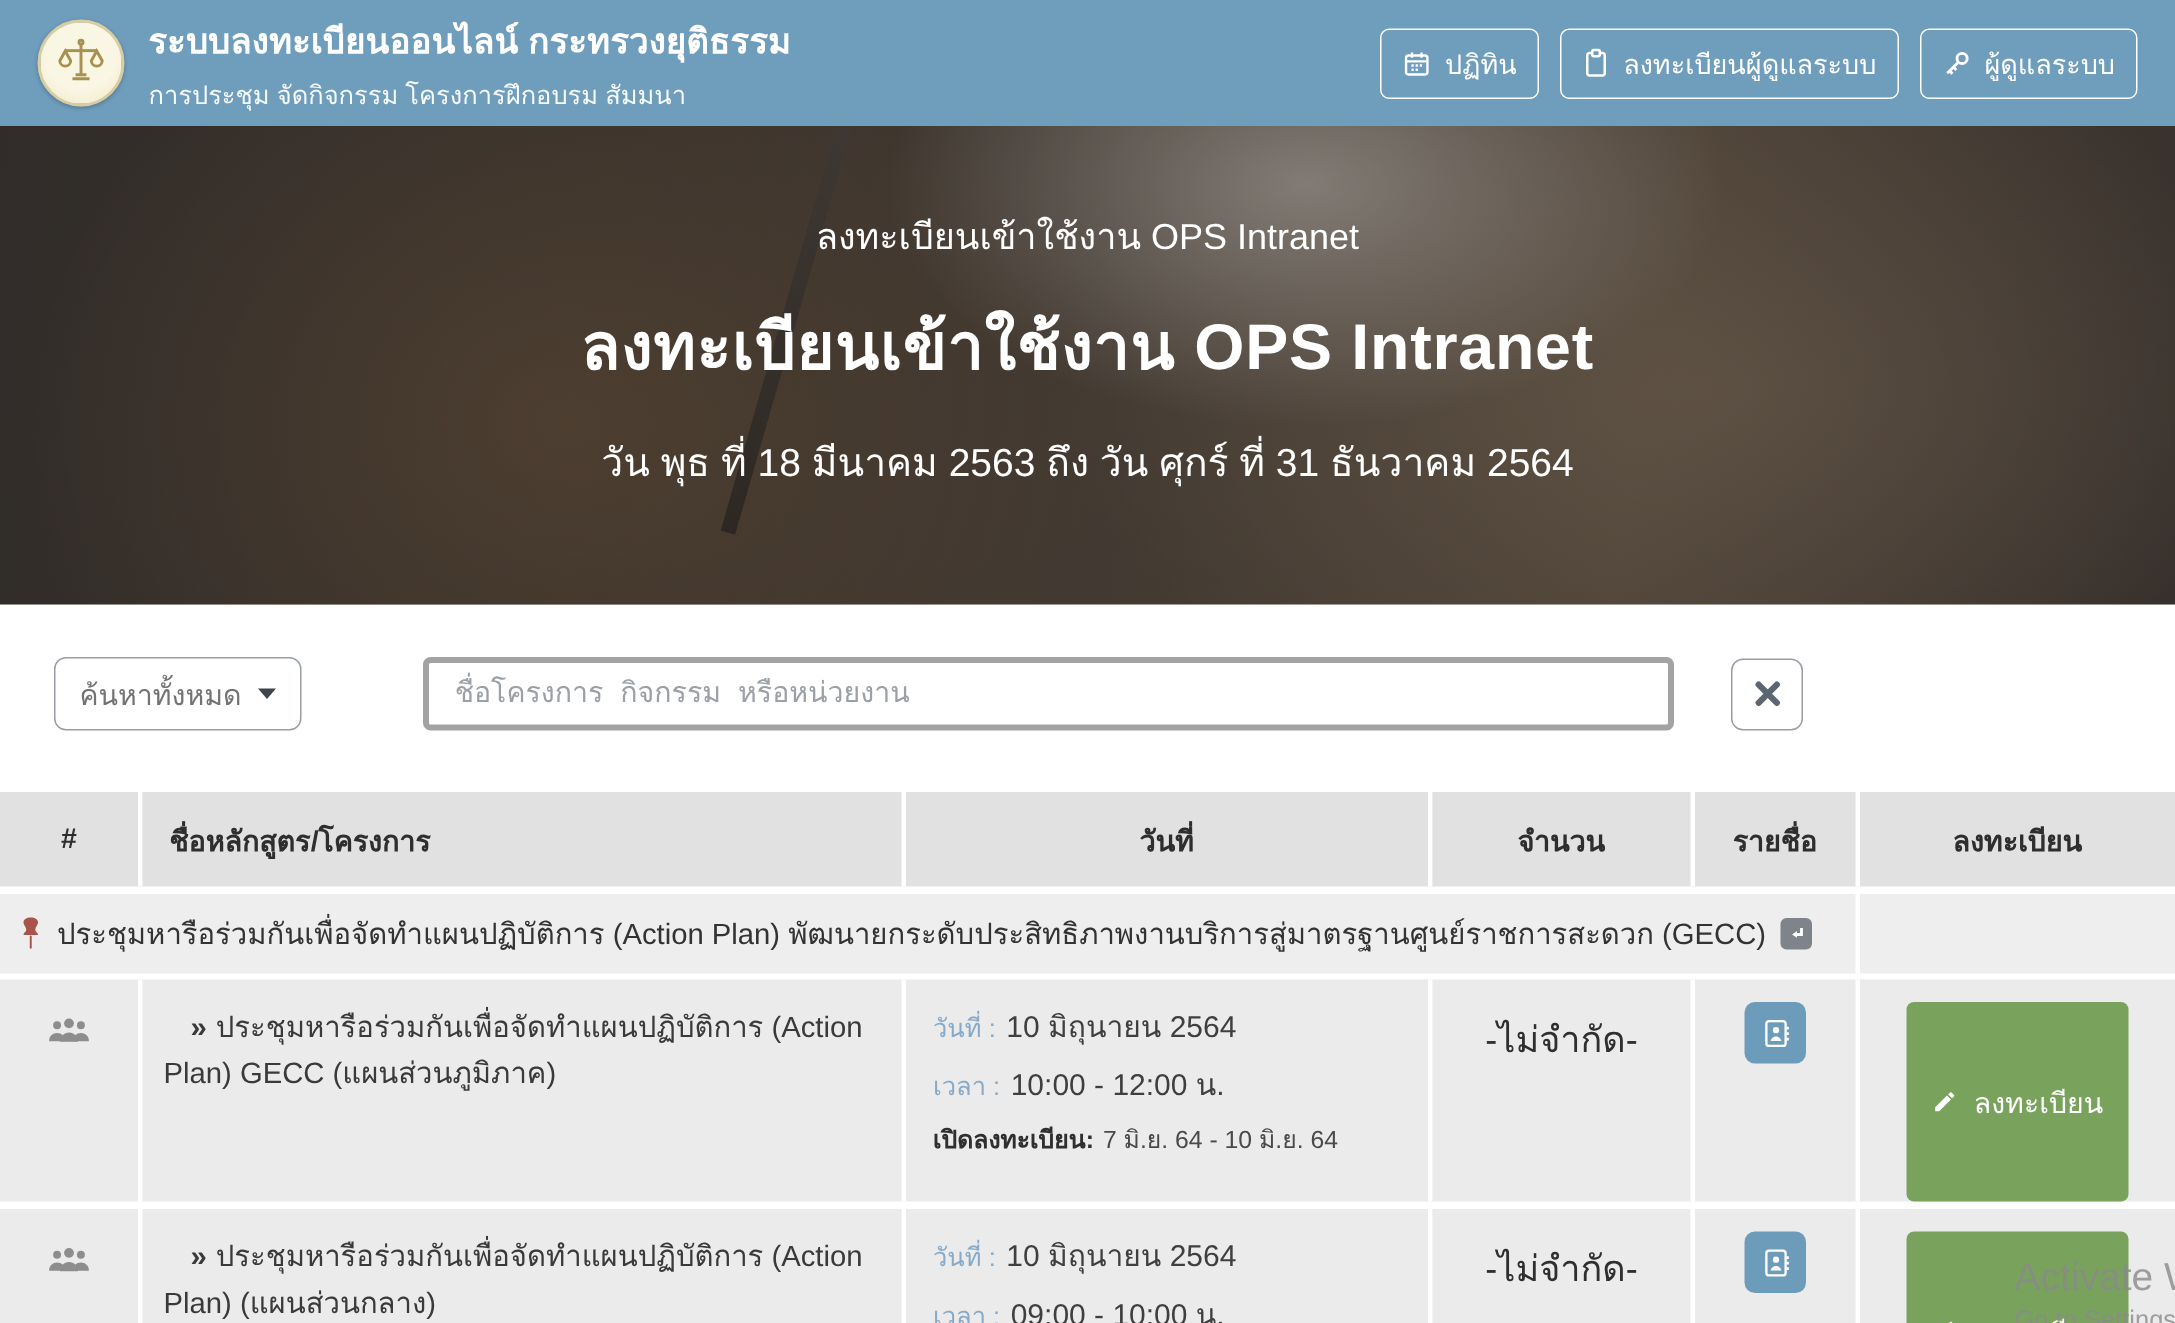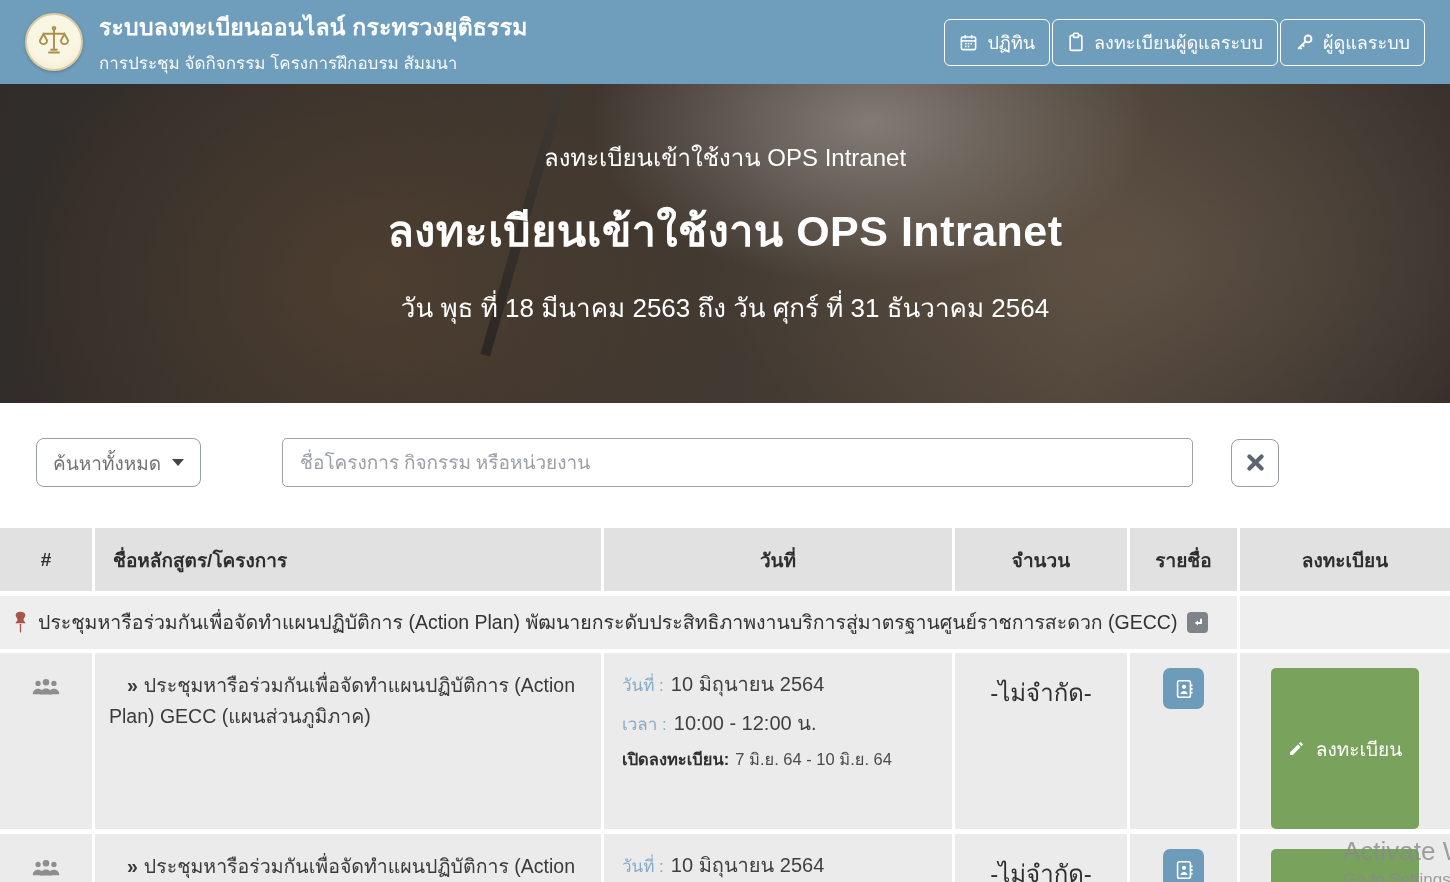--- a/index.html
+++ b/index.html
@@ -8,21 +8,21 @@
 
   
   .topbar { height:84px; background:#6f9dbc; display:flex; align-items:center; padding:0 25px; }
   .logo { width:58px; height:58px; border-radius:50%; flex:0 0 auto;
     background:radial-gradient(circle at 50% 40%, #faf6e4 55%, #efe7c6 100%);
     border:2px solid #d8cda2; display:flex; align-items:center; justify-content:center;
     box-shadow:0 1px 3px rgba(0,0,0,.25); }
   .titles { margin-left:16px; color:#fff; }
   .titles .t1 { font-size:23px; font-weight:bold; letter-spacing:.2px; }
   .titles .t2 { font-size:17px; margin-top:4px; opacity:.95; }
-  .topnav { margin-left:auto; display:flex; gap:2px; }
+  .topnav { margin-left:auto; display:flex; gap:14px; }
   .nav-btn { display:flex; align-items:center; gap:9px; border:1px solid #fff; border-radius:6px;
     background:transparent; color:#fff; font-size:18px; padding:8px 14px; cursor:pointer;
     font-family:inherit; }
 
   
   .hero { height:319px; position:relative; overflow:hidden; text-align:center; color:#fff;
     background:
       radial-gradient(ellipse 430px 250px at 60% 12%, rgba(225,219,210,.75) 0%, rgba(225,219,210,0) 65%),
       radial-gradient(ellipse 620px 330px at 78% 55%, rgba(160,140,115,.55) 0%, rgba(160,140,115,0) 70%),
       radial-gradient(ellipse 520px 420px at 26% 62%, rgba(120,95,68,.75) 0%, rgba(120,95,68,0) 72%),
@@ -36,22 +36,22 @@
   .hero-big { font-size:43px; font-weight:600; margin-top:20px; letter-spacing:.5px; }
   .hero-date { font-size:26px; font-weight:500; margin-top:22px; }
 
   
   .searchbar { display:flex; align-items:center; margin:35px 0 0 36px; height:49px; }
   .filter-btn { height:49px; min-width:158px; border:1px solid #989ea4; border-radius:8px; background:#fff;
     color:#737373; font-size:19px; display:flex; align-items:center; justify-content:center; gap:11px;
     padding:0 16px; cursor:pointer; font-family:inherit; }
   .caret { width:0; height:0; border-left:6px solid transparent; border-right:6px solid transparent;
     border-top:7px solid #3f454b; }
-  .search-input { margin-left:81px; width:911px; height:49px; border:1px solid #a3a3a3; border-radius:5px;
-    font-size:19px; padding:0 17px; color:#333; outline:none; font-family:Liberation Serif, serif; }
+  .search-input { margin-left:81px; width:834px; height:49px; border:4px solid #a3a3a3; border-radius:5px;
+    font-size:19px; padding:0 17px; color:#333; outline:none; font-family:Liberation Mono, monospace; }
   .search-input::placeholder { color:#9aa0a6; }
   .clear-btn { margin-left:38px; width:48px; height:48px; border:1px solid #989ea4; border-radius:8px;
     background:#fff; display:flex; align-items:center; justify-content:center; cursor:pointer; }
 
   
   .tbl { margin-top:41px; width:1450px; }
   .grid { display:grid; grid-template-columns:95px 509px 351px 175px 110px 210px; }
   .cell { border-right:3px solid #fff; }
   .cell:last-child { border-right:none; }
   .thead { height:63px; margin-bottom:5px; }
@@ -61,21 +61,21 @@
 
   .pinrow { height:53px; margin-bottom:4px; display:grid; grid-template-columns:1240px 210px; }
   .pinrow .main { background:#efeeee; border-right:3px solid #fff; display:flex; align-items:center;
     gap:10px; padding-left:13px; font-size:19.5px; color:#333; }
   .pinrow .tail { background:#efeeee; }
   .enter-badge { width:21px; height:21px; background:#7e848a; border-radius:4px; display:inline-flex;
     align-items:center; justify-content:center; flex:0 0 auto; cursor:pointer; }
 
   .trow { margin-bottom:5px; }
   .trow .cell { background:#ebebeb; }
-  .row1 { height:176px; }
+  .row1 { height:148px; }
   .row2 { height:148px; }
   .c-icon { display:flex; justify-content:center; padding-top:24px; }
   .c-title { padding:17px 22px 0 14px; font-size:19.5px; color:#3a3a3a; line-height:1.58; }
   .c-title .marker { font-weight:bold; margin:0 6px 0 18px; }
   .c-date { padding:15px 0 0 18px; }
   .d-line { display:flex; align-items:baseline; margin-bottom:7px; }
   .d-label { font-size:17px; color:#86aac8; margin-right:7px; }
   .d-value { font-size:20px; color:#3f3f3f; }
   .d-open-label { font-size:16.5px; font-weight:bold; color:#2f2f2f; margin-right:6px; }
   .d-open-value { font-size:16.5px; color:#4a4a4a; }

